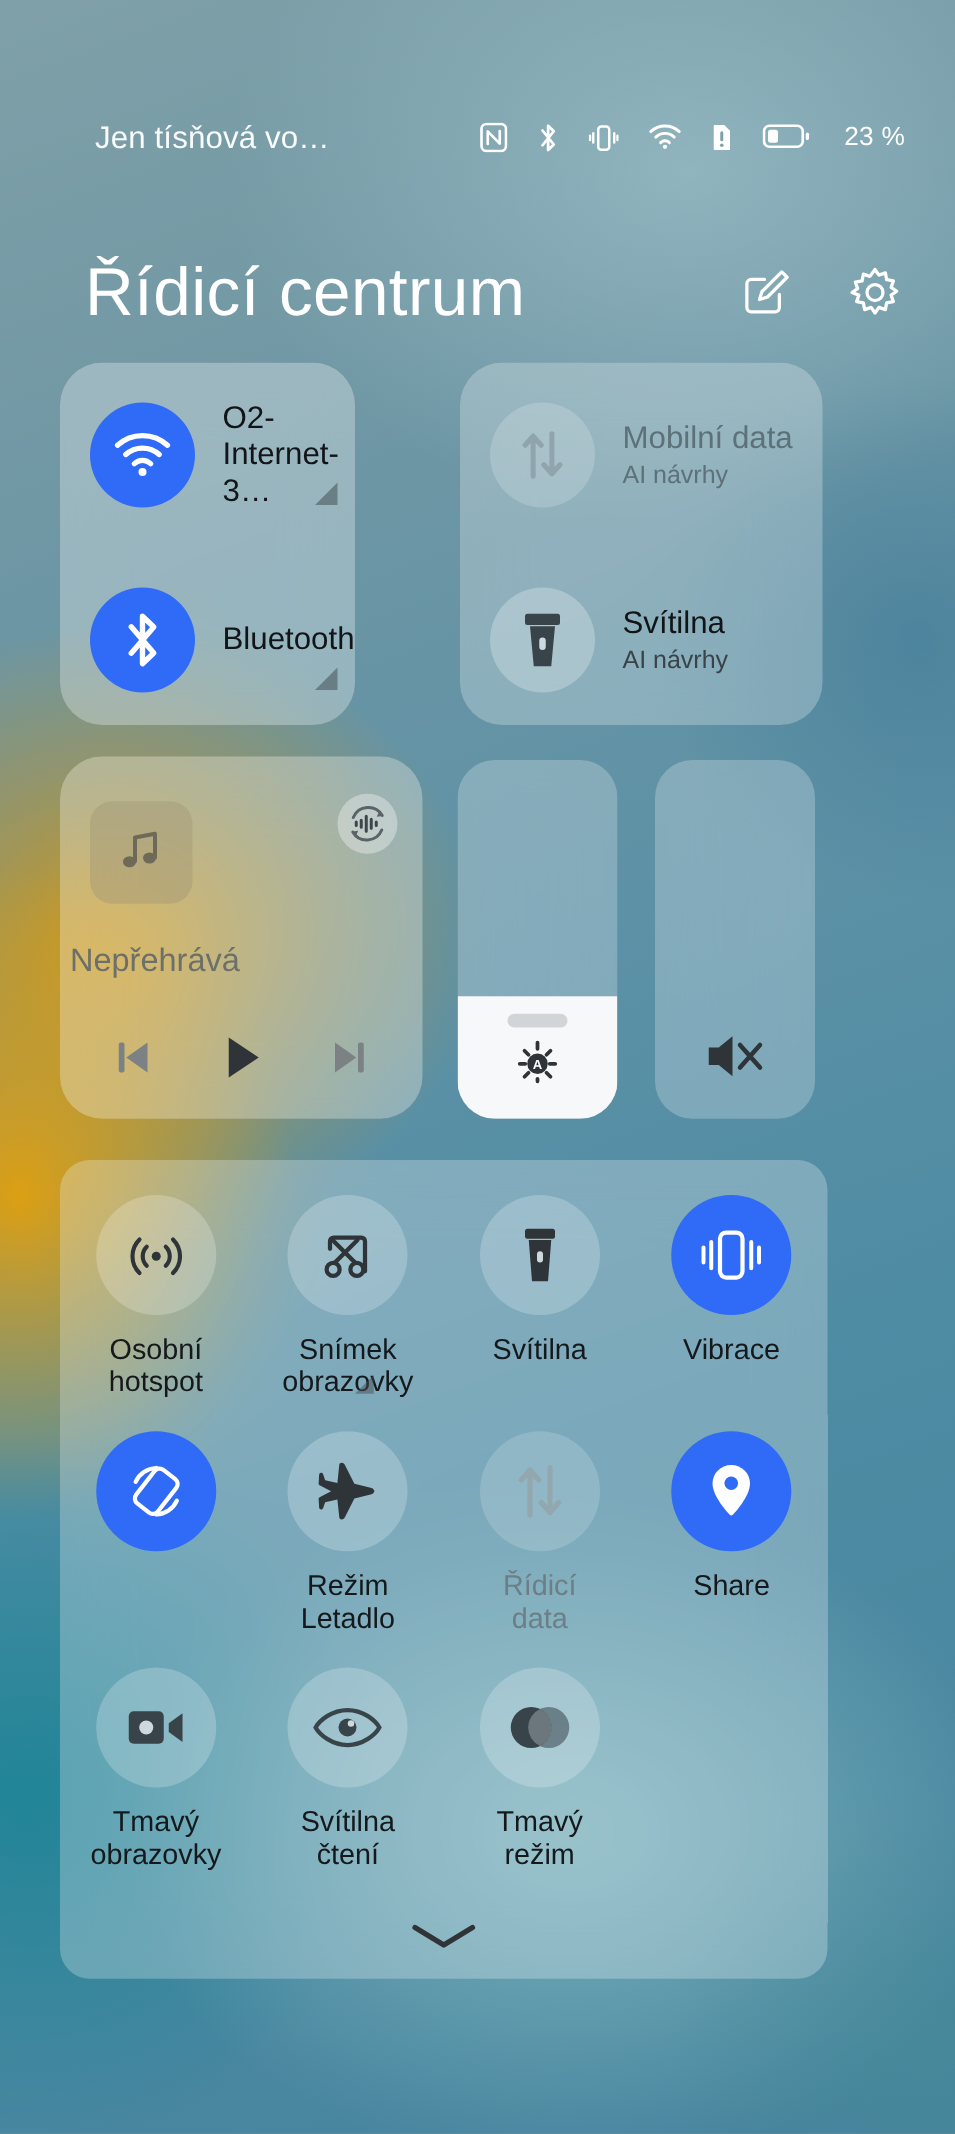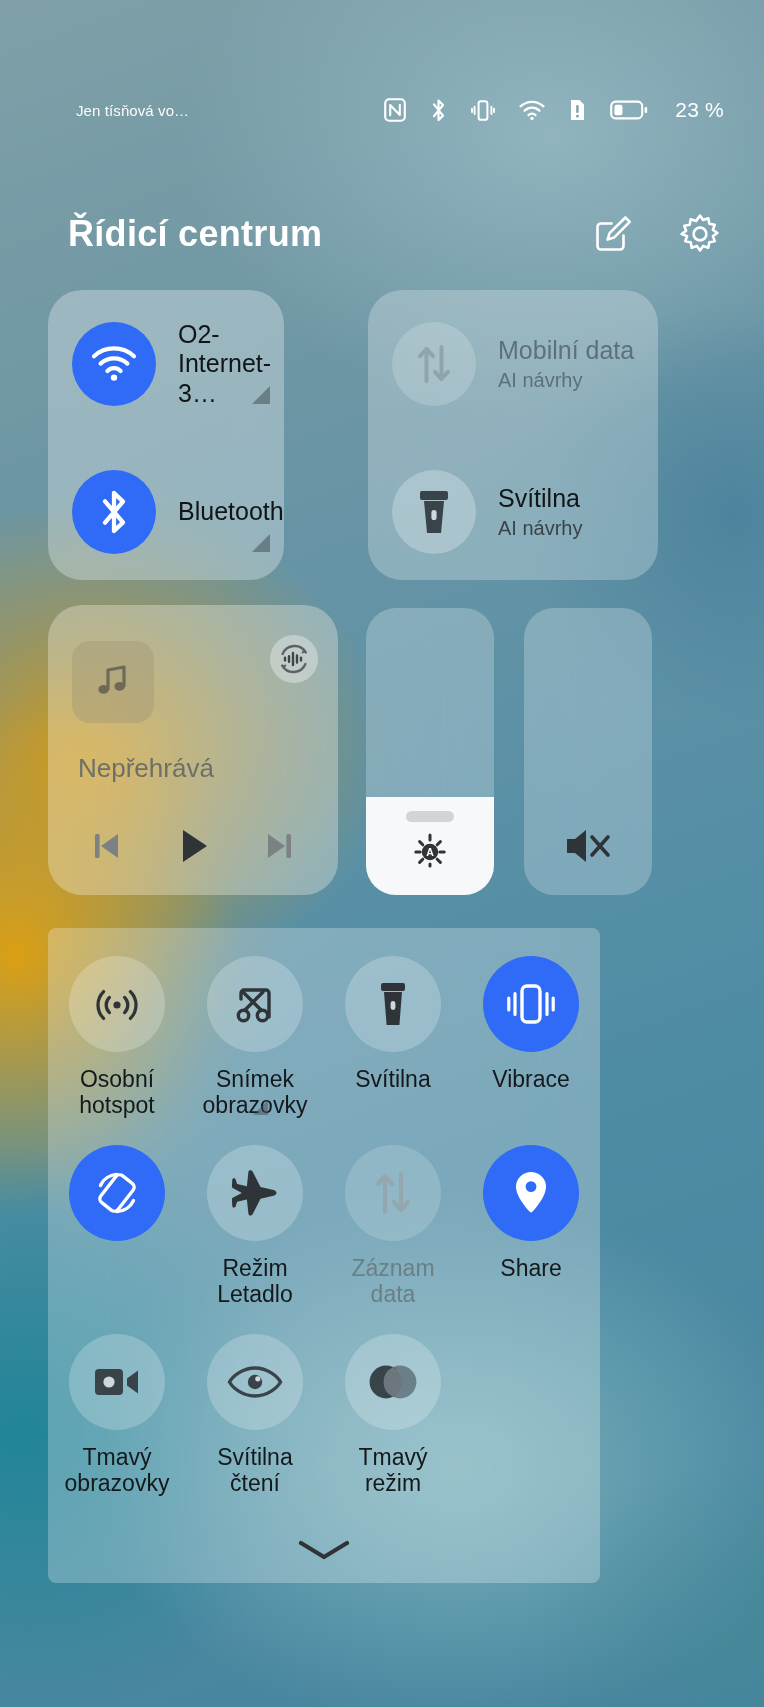--- a/index.html
+++ b/index.html
@@ -41,32 +41,32 @@
   }
 
   #screen { position:absolute; inset:0; z-index:1; }
 
   
   .statusbar {
     position:absolute; top:92px; left:0; right:0; height:36px;
     display:flex; align-items:center; justify-content:space-between;
     padding:0 40px 0 76px; color:#fff;
   }
-  .sb-left { font-size:15px; letter-spacing:.1px; opacity:.97; }
-  .sb-right { display:flex; align-items:center; gap:24px; }
+  .sb-left { font-size:25px; letter-spacing:.1px; opacity:.97; }
+  .sb-right { display:flex; gap:24px; }
   .sb-right svg { display:block; }
   .sb-batt-txt { font-size:21px; margin-left:3px; letter-spacing:.2px; }
 
   
   .header {
     position:absolute; top:198px; left:0; right:0; height:72px;
     display:flex; align-items:center; justify-content:space-between;
     padding:0 42px 0 68px;
   }
-  .title { color:#fff; font-size:36px; font-weight:700; letter-spacing:.3px; }
+  .title { color:#fff; font-size:54px; font-weight:400; letter-spacing:.3px; }
   .hdr-icons { display:flex; align-items:center; gap:44px; }
   .hdr-icons svg { display:block; }
 
   
   .card {
     position:absolute;
     border-radius:34px;
     background: rgba(255,255,255,0.26);
     backdrop-filter: blur(26px);
     -webkit-backdrop-filter: blur(26px);
@@ -111,21 +111,21 @@
     position:absolute; left:24px; top:36px; width:82px; height:82px;
     border-radius:18px; background:rgba(160,150,120,.42);
     display:flex; align-items:center; justify-content:center;
   }
   .media-cast {
     position:absolute; right:20px; top:30px; width:48px; height:48px;
     border-radius:50%; background:rgba(255,255,255,0.34);
     display:flex; align-items:center; justify-content:center;
   }
   .media-title {
-    position:absolute; left:30px; top:148px; font-size:26px; color:#6d7069;
+    position:absolute; left:8px; top:148px; font-size:26px; color:#6d7069;
   }
   .media-ctrls {
     position:absolute; left:0; right:0; top:208px; height:66px;
     display:flex; align-items:center; justify-content:space-around;
     padding:0 18px;
   }
   .media-ctrls svg { display:block; }
 
   
   #slider-brightness {
@@ -153,22 +153,22 @@
     position:absolute; left:524px; top:608px; width:128px; height:287px;
     border-radius:30px;
     background: rgba(255,255,255,0.24);
     backdrop-filter: blur(22px); -webkit-backdrop-filter: blur(22px);
     display:flex; align-items:flex-end; justify-content:center;
     padding-bottom:22px;
   }
 
   
   #panel-toggles {
-    position:absolute; left:48px; top:928px; width:552px; height:655px;
-    border-radius:8px;
+    position:absolute; left:48px; top:928px; width:614px; height:655px;
+    border-radius:24px;
     background: rgba(255,255,255,0.26);
     backdrop-filter: blur(26px); -webkit-backdrop-filter: blur(26px);
     overflow:hidden;
   }
   .tgl-grid {
     position:absolute; left:0; top:28px; right:0;
     display:grid; grid-template-columns:repeat(4,1fr);
     row-gap:26px;
   }
   .tgl {
@@ -473,21 +473,21 @@
 Letadlo</div>
       </div>
 
       <div class="tgl">
         <div class="tgl-circle dim">
           <svg width="44" height="52" viewBox="0 0 44 52" fill="none">
             <path d="M14 45V9m0 0l-7 8M14 9l7 8" stroke="#93a7ae" stroke-width="4.2" stroke-linecap="round" stroke-linejoin="round"></path>
             <path d="M30 7v36m0 0l7-8M30 43l-7-8" stroke="#93a7ae" stroke-width="4.2" stroke-linecap="round" stroke-linejoin="round"></path>
           </svg>
         </div>
-        <div class="tgl-label dim">Záznam
+        <div class="tgl-label dim">Řídicí
 data</div>
       </div>
 
       <div class="tgl">
         <div class="tgl-circle on">
           <svg width="44" height="54" viewBox="0 0 44 54" fill="none">
             <path d="M22 6c-8.3 0-15 6.6-15 14.7 0 10.6 13.2 24.5 13.8 25.1a1.7 1.7 0 0 0 2.4 0c.6-.6 13.8-14.5 13.8-25.1C37 12.6 30.3 6 22 6z" fill="#fff"></path>
             <circle cx="22" cy="20.6" r="5.4" fill="#2f6bf6"></circle>
           </svg>
         </div>

